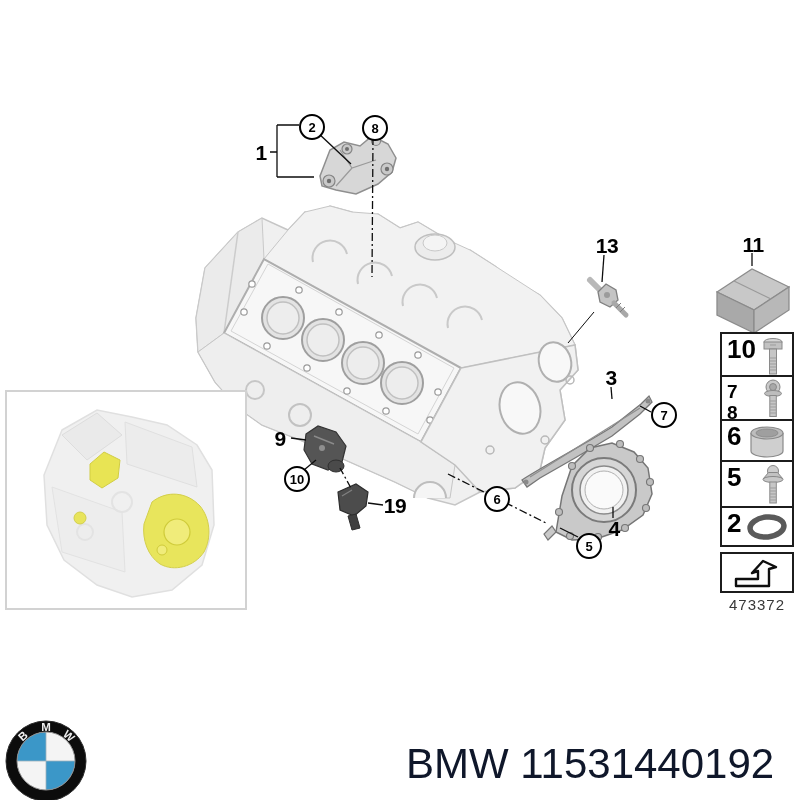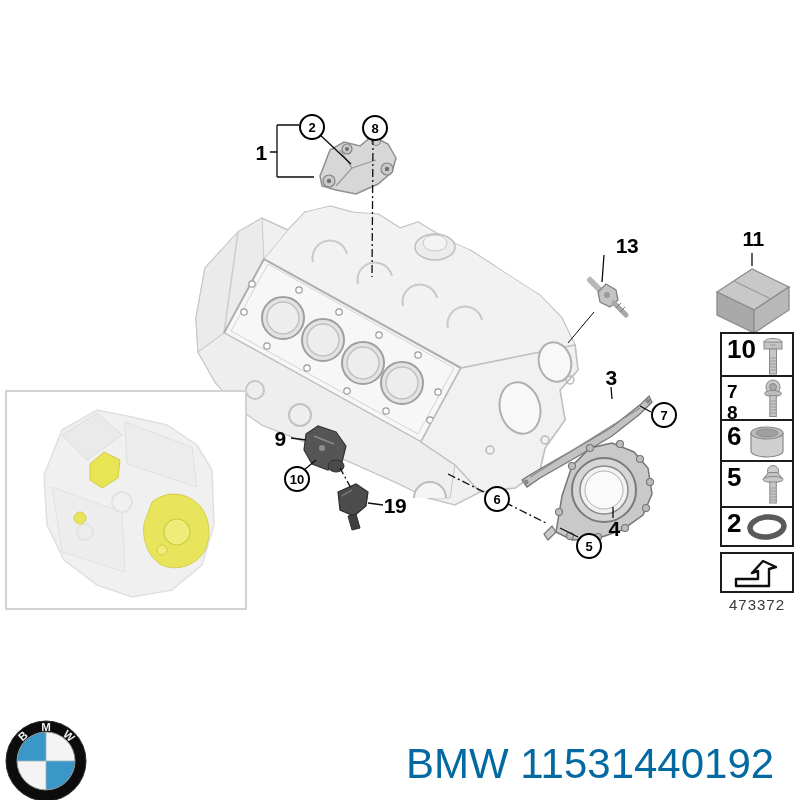--- a/index.html
+++ b/index.html
@@ -24,21 +24,21 @@
   .cicon{position:absolute;right:3px;top:2px;}
   .arrowbox{position:absolute;left:720px;top:552px;width:74px;height:41px;
         border:2px solid #1c1c1c;background:#fff;box-sizing:border-box;
         display:flex;align-items:center;justify-content:center;}
   .diagnum{position:absolute;left:712px;top:596px;width:90px;text-align:center;
         font-size:15px;color:#383838;letter-spacing:1px;}
   
   .inset{position:absolute;left:5px;top:390px;width:242px;height:220px;
         border:2px solid #d2d2d2;box-sizing:border-box;background:#fff;}
   
-  .pn{position:absolute;left:406px;top:740px;font-size:42px;color:#0369a1;
+  .pn{position:absolute;left:406px;top:740px;font-size:42px;color:#0f172a;
       white-space:nowrap;}
   .logo{position:absolute;left:2px;top:719px;}
 </style>
 </head>
 <body>
 
 <div class="stage">
 
   <svg width="800" height="800" viewBox="0 0 800 800">
 
@@ -204,22 +204,22 @@
       <path d="M83,72 L97,60 L113,68 L111,86 L95,96 L83,88 Z" fill="#e8e44c" stroke="#cfcb3a" stroke-width="1" opacity="0.95"></path>
       <path d="M145,110 C160,98 180,100 193,114 C203,126 205,145 197,160 C187,175 167,180 153,172
                C141,164 135,148 137,132 Z" fill="#e8e44c" stroke="#cfcb3a" stroke-width="1" opacity="0.9"></path>
       <circle cx="170" cy="140" r="13" fill="#f0ec7a" stroke="#cfcb3a" stroke-width="1.2"></circle>
       <circle cx="155" cy="158" r="5" fill="#f0ec7a" stroke="#cfcb3a" stroke-width="1"></circle>
       <circle cx="73" cy="126" r="6" fill="#e8e44c" stroke="#cfcb3a" stroke-width="1" opacity="0.9"></circle>
     </svg>
   </div>
 
   <div class="co" style="left:261px;top:152px">1</div>
-  <div class="co" style="left:627px;top:245px">13</div>
-  <div class="co" style="left:753px;top:238px">11</div>
+  <div class="co" style="left:607px;top:245px">13</div>
+  <div class="co" style="left:753px;top:244px">11</div>
   <div class="co" style="left:611px;top:377px">3</div>
   <div class="co" style="left:614px;top:528px">4</div>
   <div class="co" style="left:280px;top:438px">9</div>
   <div class="co" style="left:395px;top:505px">19</div>
 
   <div class="cc" style="left:310px;top:125px">2</div>
   <div class="cc" style="left:373px;top:126px">8</div>
   <div class="cc" style="left:295px;top:477px">10</div>
   <div class="cc" style="left:495px;top:497px">6</div>
   <div class="cc" style="left:587px;top:544px">5</div>

